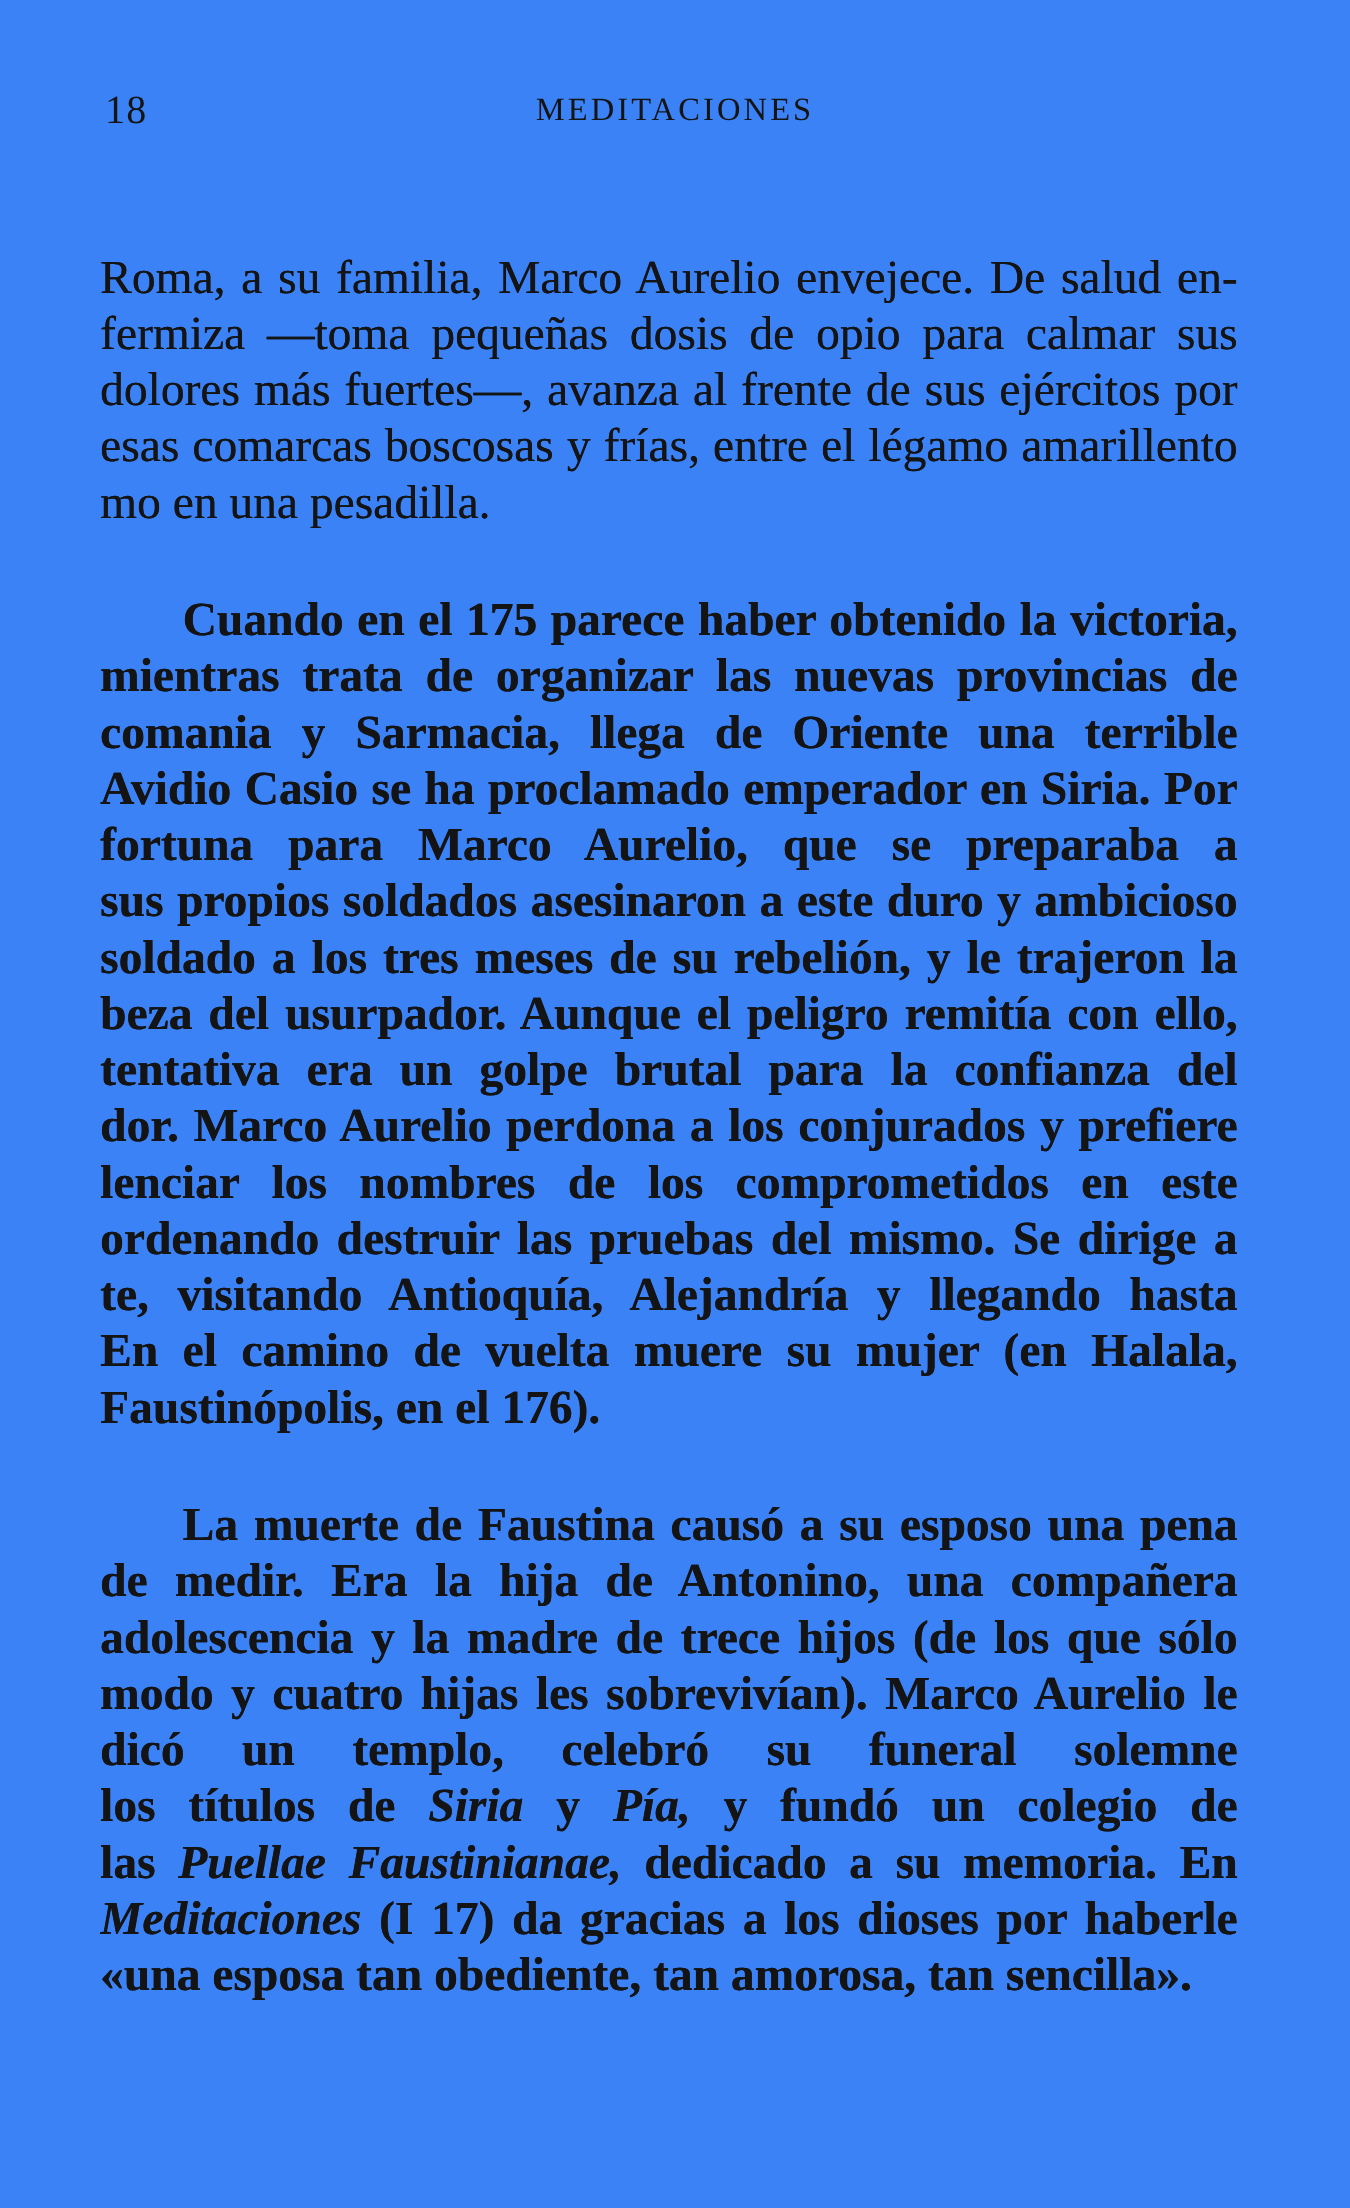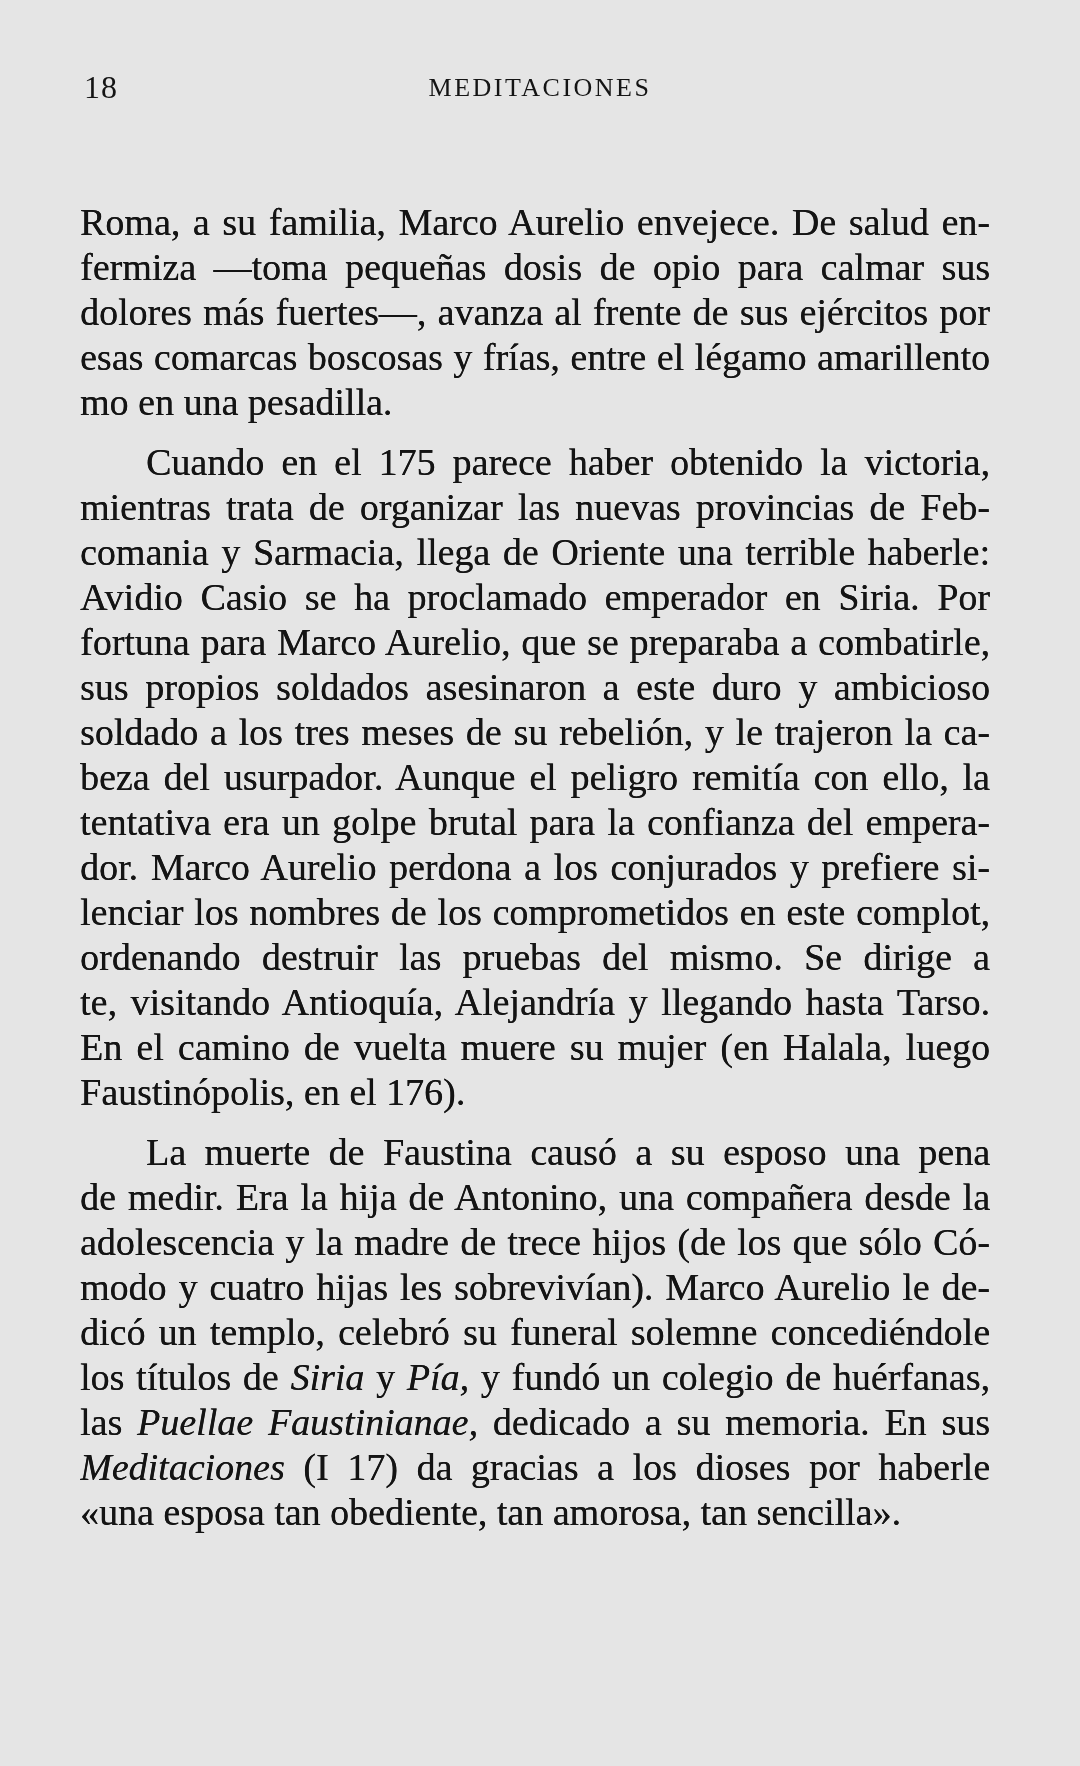--- a/index.html
+++ b/index.html
@@ -4,21 +4,21 @@
 <style>
   html, body {
     margin: 0;
     padding: 0;
     background: #ffffff;
   }
   .page {
     position: relative;
     width: 1080px;
     height: 1766px;
-    background: #e5e5e5;
+    background: #3b82f6;
     font-family: "Liberation Serif", "DejaVu Serif", serif;
     color: #141414;
     overflow: hidden;
   }
   .running-head {
     position: absolute;
     top: 66px;
     left: 0;
     right: 0;
     height: 42px;
@@ -46,21 +46,22 @@
     top: 200px;
     left: 80px;
     width: 910px;
     font-size: 38px;
     text-shadow: 0.25px 0 0 currentColor;
   }
   .paragraph {
     margin: 0;
   }
   .paragraph + .paragraph {
-    margin-top: 15px;
+    margin-top: 49px;
+    font-weight: bold;
   }
   .line {
     height: 45px;
     line-height: 45px;
     text-align: justify;
     text-align-last: justify;
     overflow: hidden;
   }
   .line::after {
     content: "";

